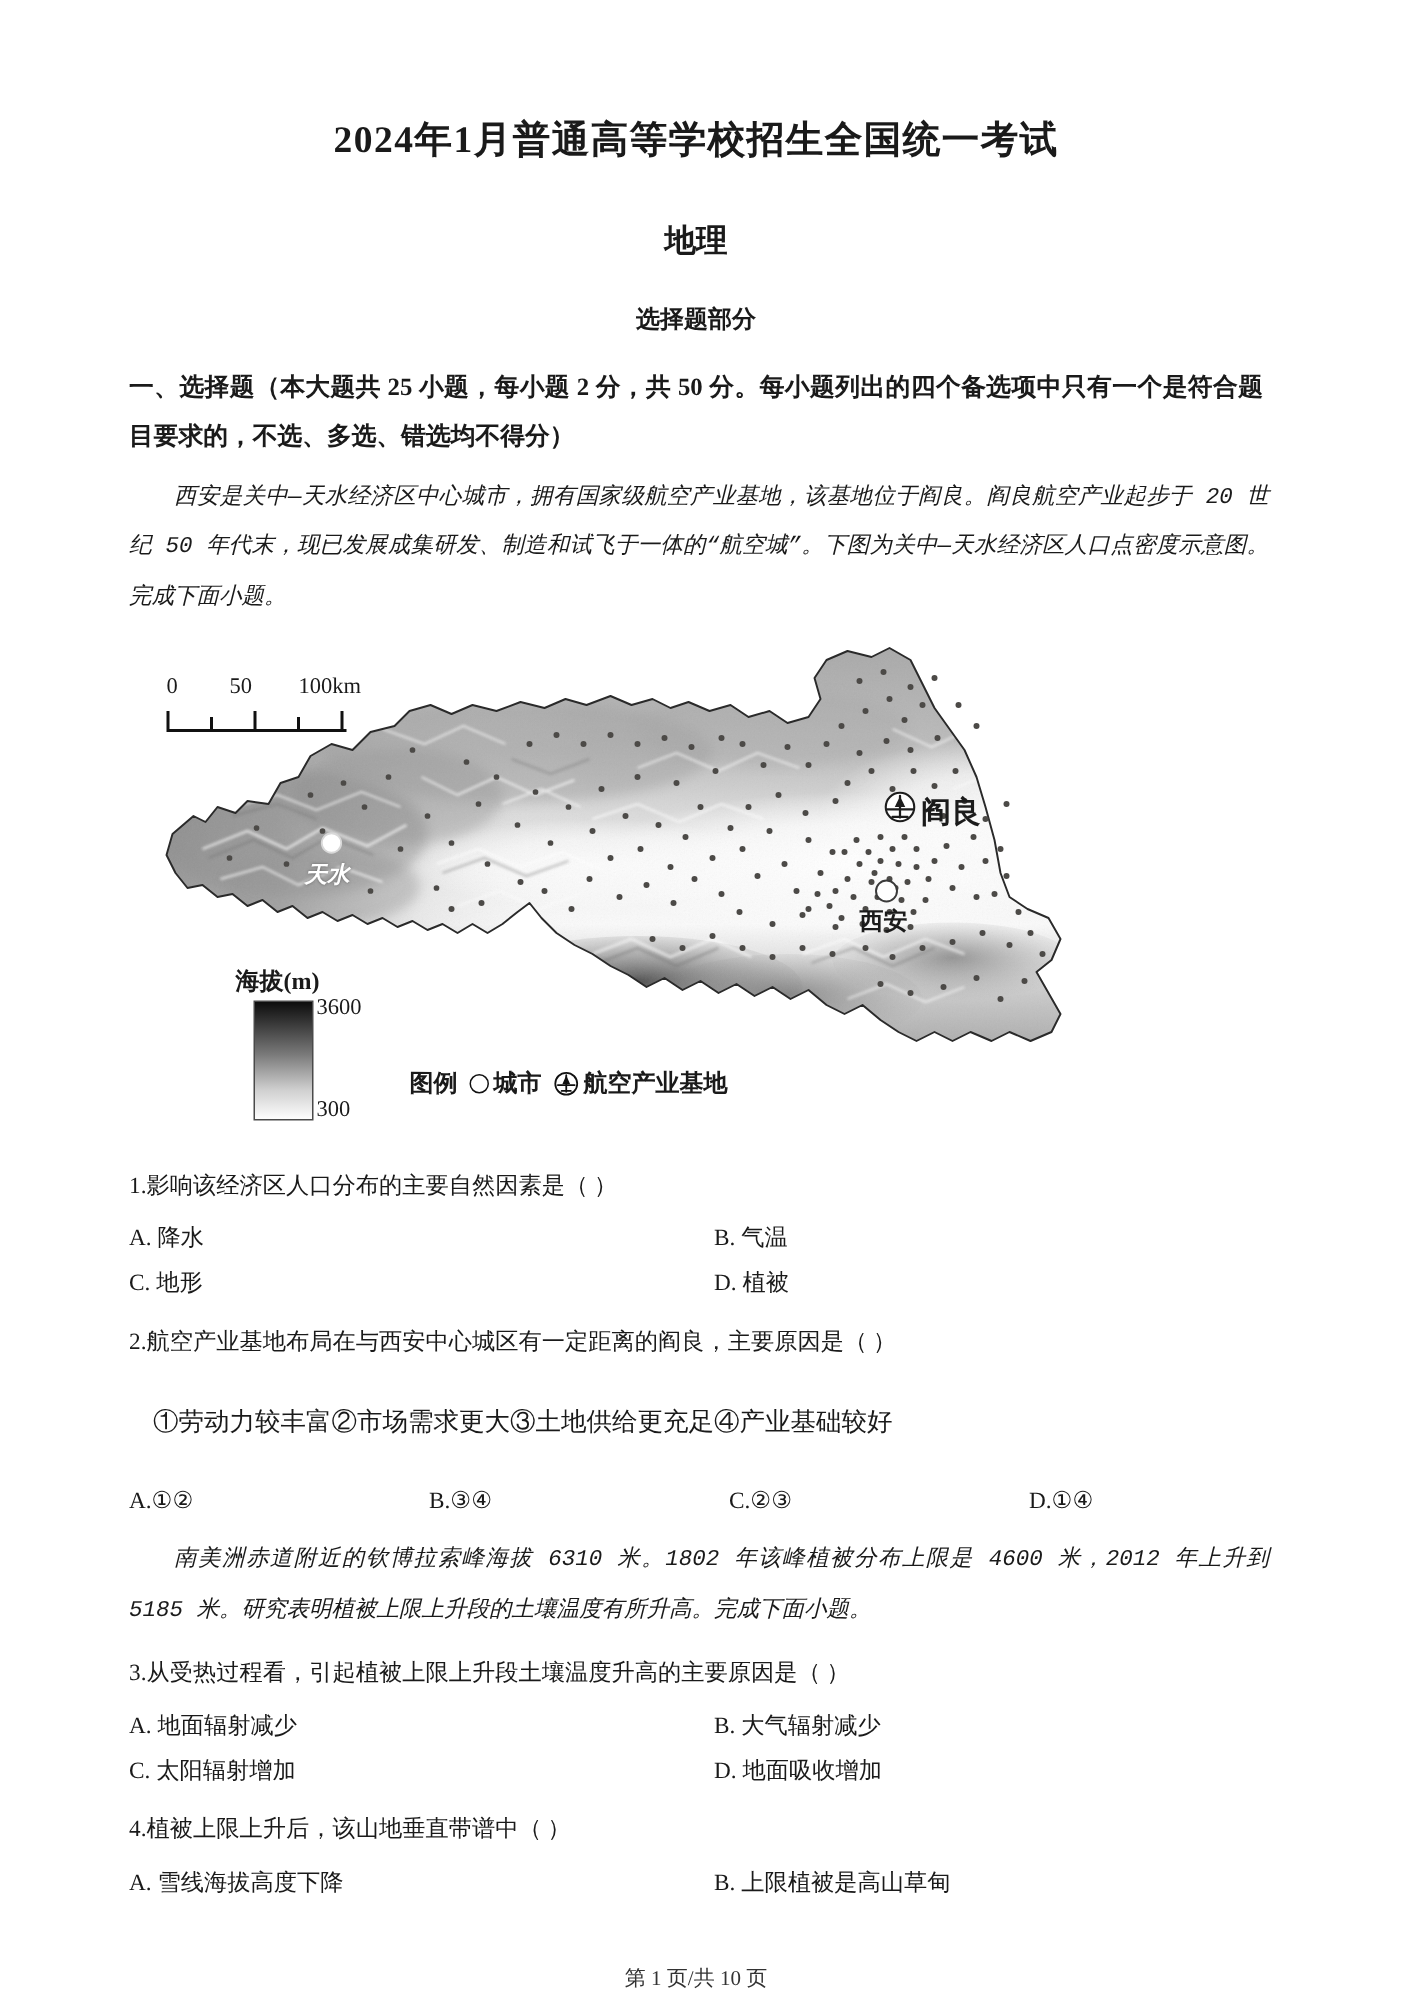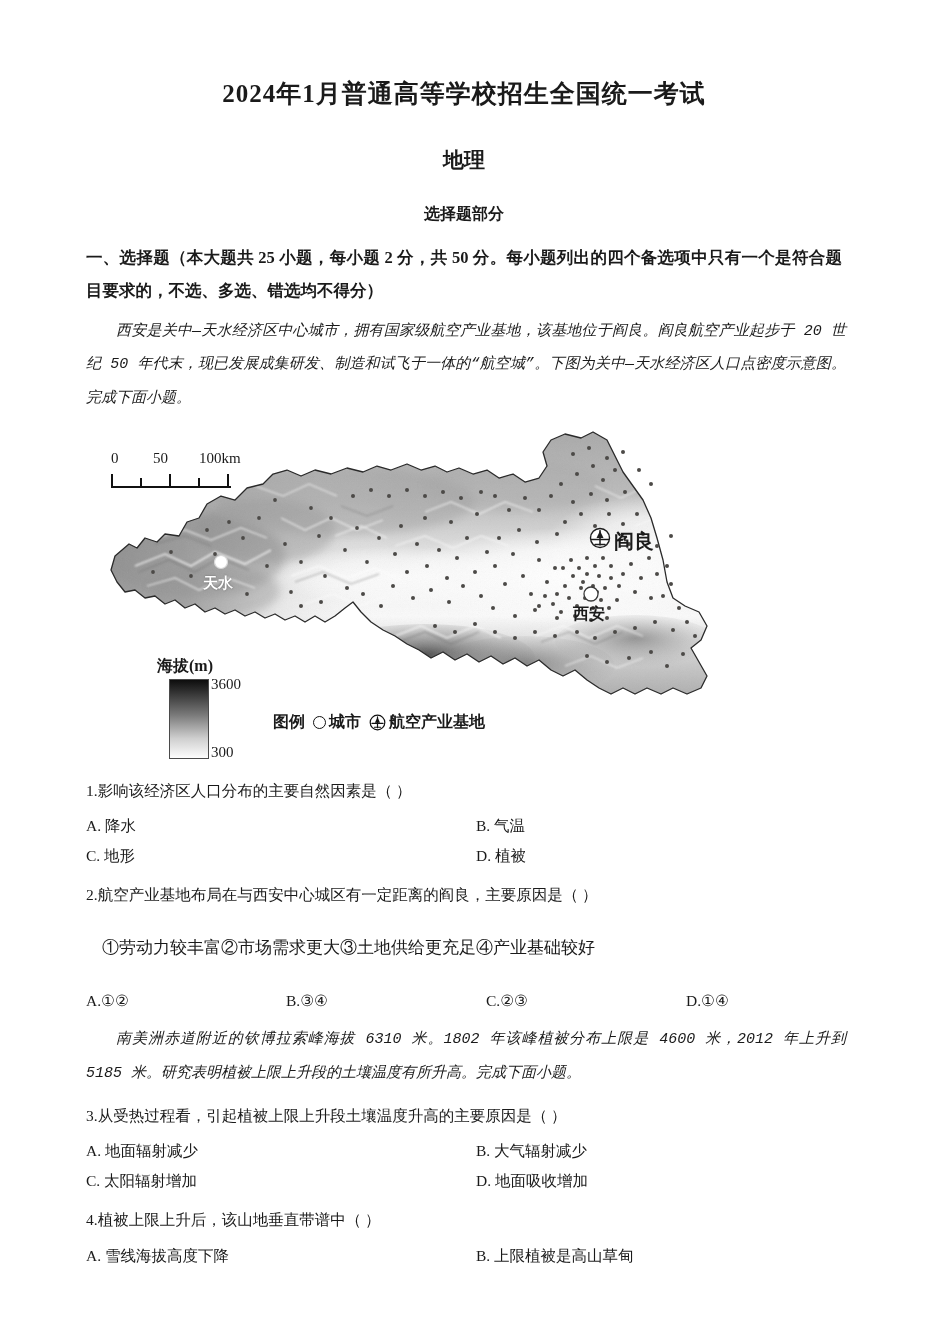--- a/index.html
+++ b/index.html
@@ -114,21 +114,21 @@
     border-bottom:2.5px solid #111;
   }
   .scale-ruler i{
     position:absolute;bottom:0;width:2px;background:#111;
   }
   .tk{height:12px;}
   .tkm{height:8px;}
 
   
   .elev{
-    position:absolute;left:62px;top:230px;width:120px;
+    position:absolute;left:62px;top:218px;width:120px;
   }
   .elev-title{
     font-size:16px;font-weight:bold;margin-bottom:2px;
     font-family:"Liberation Serif","DejaVu Serif",serif;
   }
   .elev-body{position:relative;height:78px;}
   .elev-bar{
     position:absolute;left:12px;top:0;width:38px;height:78px;
     border:1px solid #4a4a4a;
     background:linear-gradient(to bottom,#0d0d0d 0%,#2e2e2e 14%,#7a7a7a 45%,#cfcfcf 75%,#fdfdfd 100%);
@@ -521,21 +521,21 @@
 
         <circle cx="496" cy="168" r="7" fill="#ffffff" stroke="#3a3a3a" stroke-width="1.3"></circle>
 
         <g>
           <circle cx="505" cy="112" r="9.5" fill="#ffffff" stroke="#1d1d1d" stroke-width="1.4"></circle>
           <path d="M505,104.5 L505,119 M496.5,113.5 L513.5,113.5 M500,118.5 L510,118.5" stroke="#1d1d1d" stroke-width="1.5" stroke-linecap="round" fill="none"></path>
           <path d="M505,104.8 L501.5,112 L508.5,112 Z" fill="#1d1d1d"></path>
         </g>
       </svg>
 
-      <div class="mlabel white" style="left:108px;top:148px;">天水</div>
+      <div class="mlabel white" style="left:108px;top:148px;font-style:italic;">天水</div>
       <div class="mlabel dark" style="left:519px;top:102px;font-size:20px;">阎良</div>
       <div class="mlabel dark" style="left:478px;top:178px;font-size:16px;">西安</div>
 
       <div class="elev">
         <div class="elev-title">海拔(m)</div>
         <div class="elev-body">
           <div class="elev-bar"></div>
           <div class="elev-hi">3600</div>
           <div class="elev-lo">300</div>
         </div>
@@ -586,13 +586,14 @@
     <div class="opt">C. 太阳辐射增加</div>
     <div class="opt">D. 地面吸收增加</div>
   </div>
 
   <p class="q-stem">4.植被上限上升后，该山地垂直带谱中（  ）</p>
   <div class="opts two">
     <div class="opt">A. 雪线海拔高度下降</div>
     <div class="opt">B. 上限植被是高山草甸</div>
   </div>
 
+  <div class="footer">第 1 页/共 10 页</div>
 </div>
 
 </body></html>

